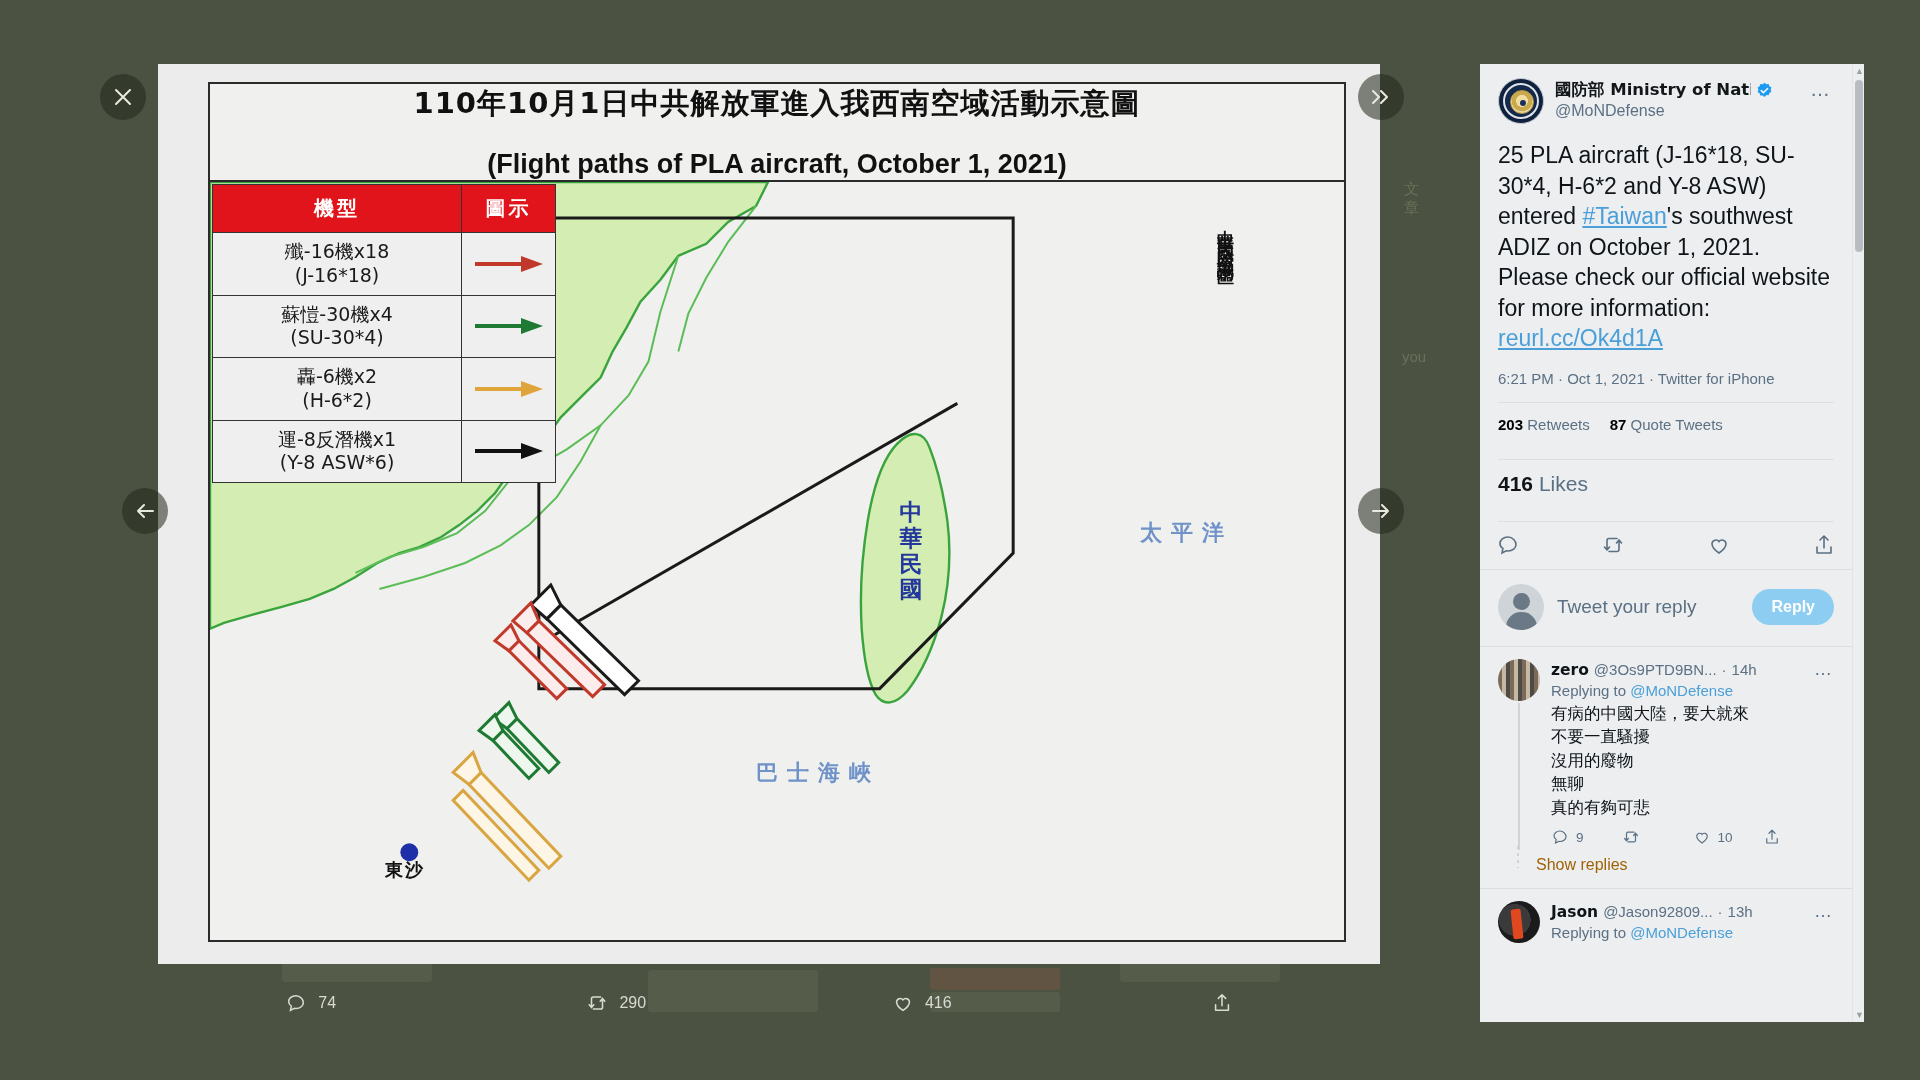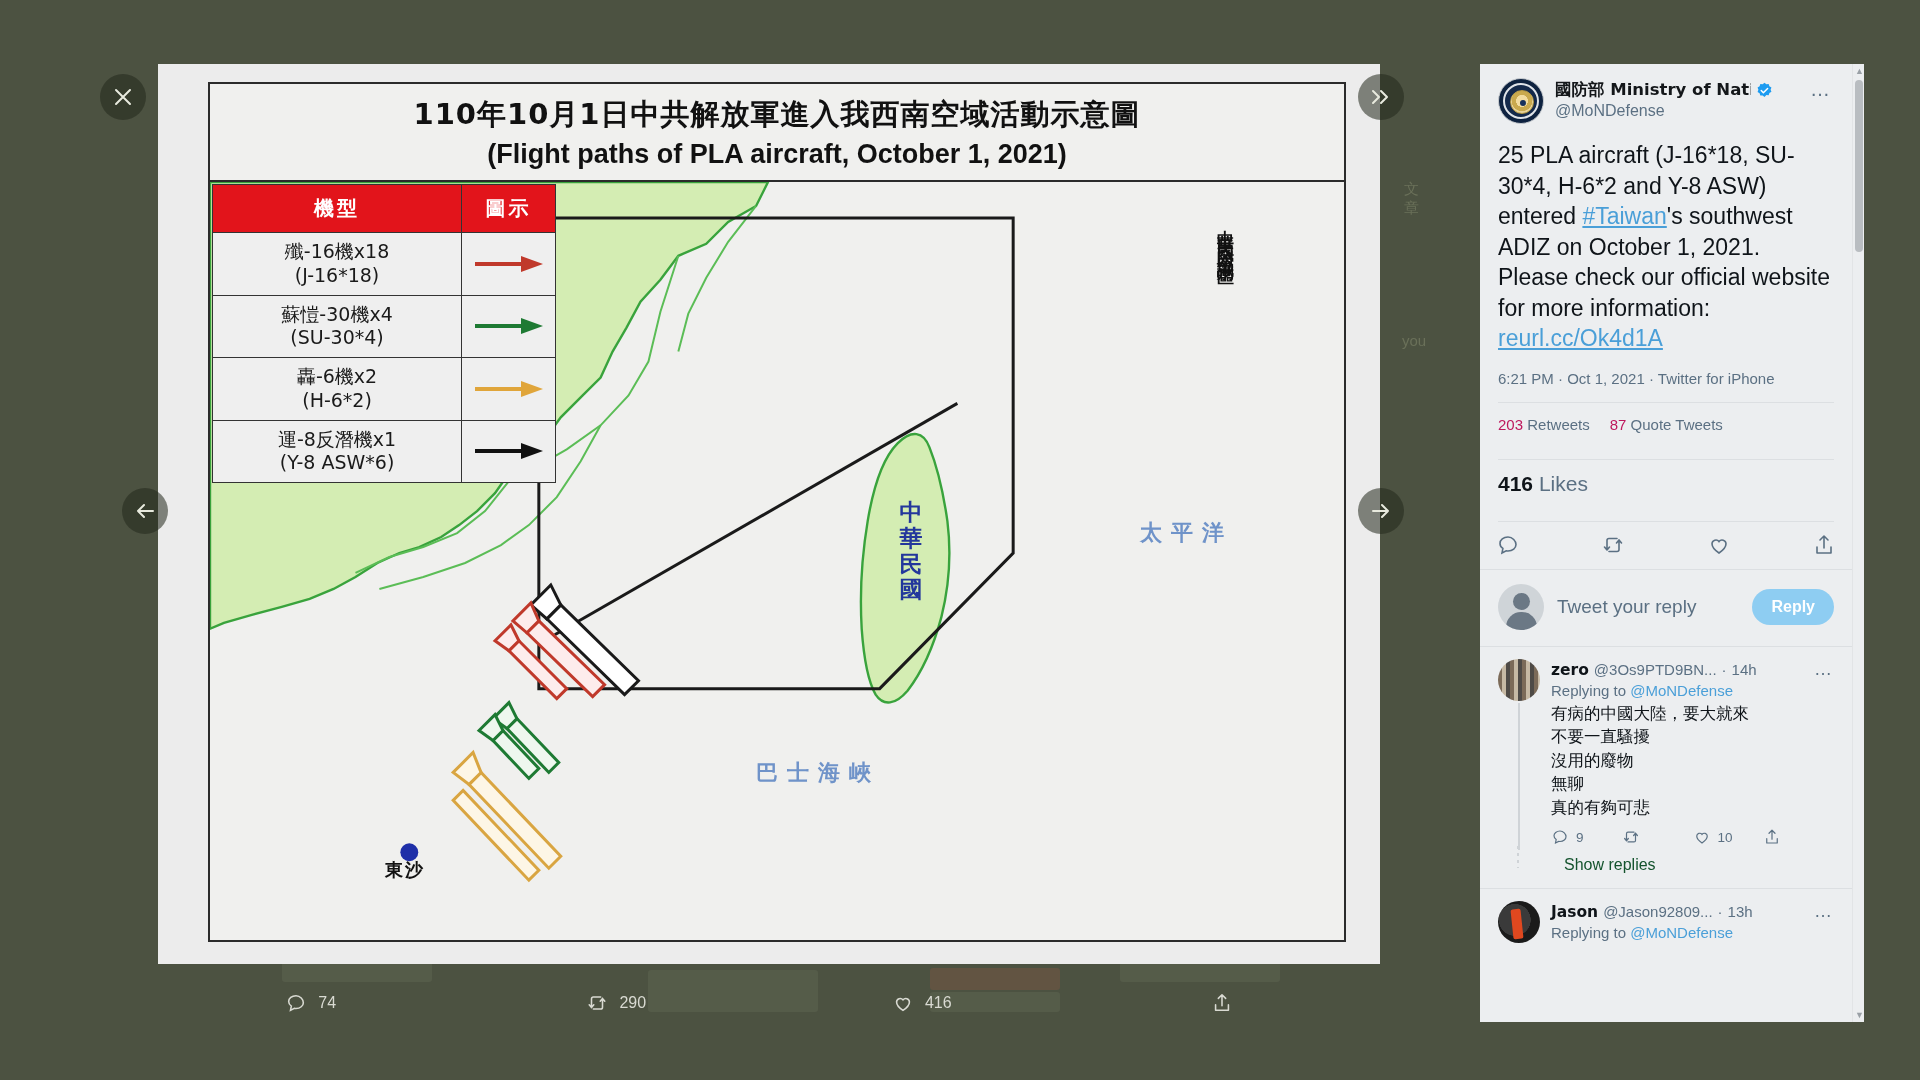--- a/index.html
+++ b/index.html
@@ -21,21 +21,21 @@
   .map-frame {
     position:absolute; left:50px; top:18px; width:1138px; height:860px;
     border:2px solid #2b2b2b; background:#f0f0ee;
     overflow:hidden;
   }
 
   
   .map-title {
     position:absolute; left:0; top:0; width:100%; height:98px;
     border-bottom:2px solid #2b2b2b;
-    display:flex; flex-direction:column; align-items:center; justify-content:center;
+    display:flex; flex-direction:column; align-items:center; justify-content:space-between;
     background:#f0f0ee; z-index:6;
   }
   .map-title .t1 {
     font-family:"DejaVu Sans", sans-serif; font-weight:bold;
     font-size:29px; color:#111; letter-spacing:1px; white-space:nowrap;
   }
   .map-title .t2 {
     font-family:"Liberation Sans", sans-serif; font-weight:bold;
     font-size:27px; color:#111; margin-top:4px; white-space:nowrap;
   }
@@ -145,21 +145,21 @@
 
   .tw-body {
     margin-top:16px; font-size:23px; line-height:1.33; color:#0f1419;
     word-wrap:break-word;
   }
   .tw-link { color:#4a9fd8; }
   .tw-meta { margin-top:14px; font-size:15px; color:#5b7083; line-height:1.4; }
 
   .tp-rule { border-top:1px solid #dcdfe2; margin:13px 0 0 0; }
   .tp-stats { padding:13px 0; font-size:15px; color:#5b7083; display:flex; gap:20px;}
-  .tp-stats b { color:#be185d; font-weight:normal; }
+  .tp-stats b { color:#000000; font-weight:bold; }
   .tp-stats-one { padding:12px 0; font-size:21px; color:#5b7083;}
 
   .tp-actions { display:flex; justify-content:space-between; padding:11px 16px 12px 16px; }
   .tp-act { color:#5b7083; cursor:pointer; display:flex; align-items:center; gap:8px; font-size:14px;}
 
   .reply-box { display:flex; align-items:center; gap:13px; padding:14px 18px 16px 18px; }
   .reply-avatar {
     width:46px; height:46px; border-radius:50%; background:#cfd4d8; flex:0 0 46px;
     position:relative; overflow:hidden;
   }
@@ -201,21 +201,21 @@
   .cmt-more { margin-left:auto; color:#5b7083; font-size:18px; letter-spacing:2px; cursor:pointer;}
   .cmt-reply-to { font-size:15px; color:#5b7083; margin-top:2px;}
   .cmt-reply-to span { color:#4a9fd8; }
   .cmt-text {
     font-size:16.5px; line-height:1.42; color:#0f1419; margin-top:3px;
     font-family:"DejaVu Sans", sans-serif;
   }
   .cmt-actions { display:flex; gap:0; margin-top:9px; }
   .cmt-act { display:flex; align-items:center; gap:7px; color:#5b7083; font-size:13.5px; width:25%; cursor:pointer;}
   .show-replies {
-    color:#14532d; font-size:16px; padding:6px 18px 14px 84px; cursor:pointer;
+    color:#a16207; font-size:16px; padding:6px 18px 14px 56px; cursor:pointer;
     position:relative;
   }
   .show-replies::before{
     content:""; position:absolute; left:37px; top:-4px; height:22px; width:2px;
     background:repeating-linear-gradient(180deg,#cfd3d7 0 3px,transparent 3px 7px);
   }
   .cmt-sep { border-top:1px solid #dcdfe2; }
 
   
   #tp-scrollbar {
@@ -227,21 +227,21 @@
     background:#b9bdc1; border-radius:4px;
   }
   .tp-arrow { position:absolute; left:2px; width:8px; height:10px; color:#9aa0a6; font-size:9px; text-align:center; line-height:10px;}
 </style>
 </head>
 <body>
 
 <div id="viewer">
 
   <div class="ghost" style="left:1404px; top:180px;">文章</div>
-  <div class="ghost" style="left:1402px; top:332px;">you</div>
+  <div class="ghost" style="left:1402px; top:348px;">you</div>
   <div class="ghost-box" style="left:282px; top:956px; width:150px; height:26px;"></div>
   <div class="ghost-box" style="left:648px; top:970px; width:170px; height:42px;"></div>
   <div class="ghost-box" style="left:930px; top:968px; width:130px; height:22px; background:rgba(150,90,70,0.30);"></div>
   <div class="ghost-box" style="left:930px; top:992px; width:130px; height:20px;"></div>
   <div class="ghost-box" style="left:1120px; top:962px; width:160px; height:20px;"></div>
   <div class="ghost-box" style="left:1710px; top:200px; width:60px; height:14px; background:rgba(120,128,104,0.15);"></div>
 
   <div id="image-stage">
     <div class="map-frame">
 

